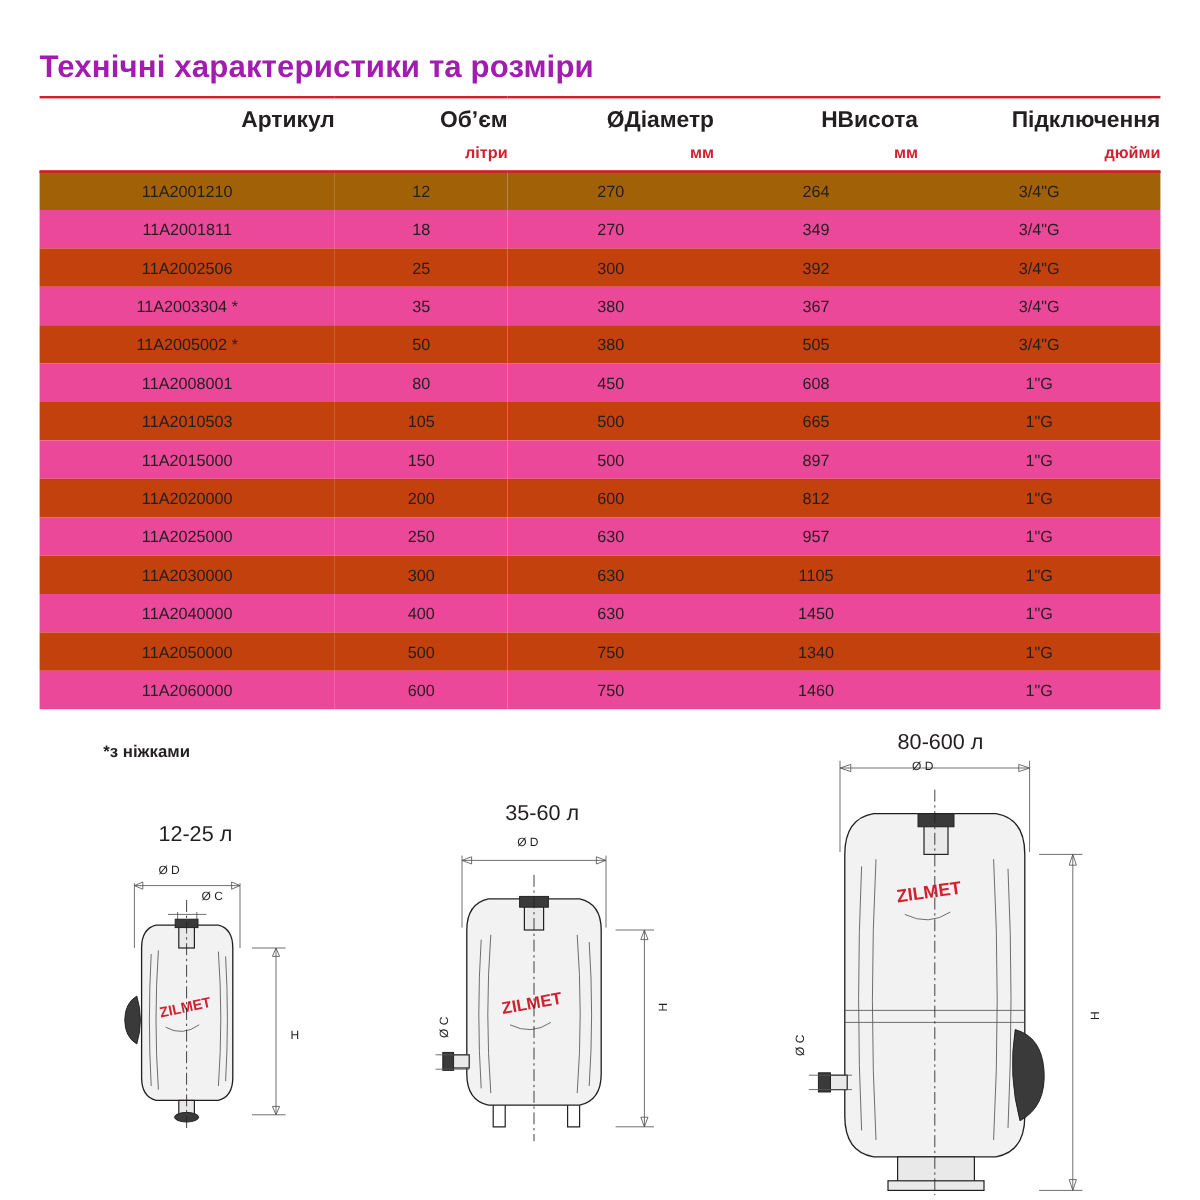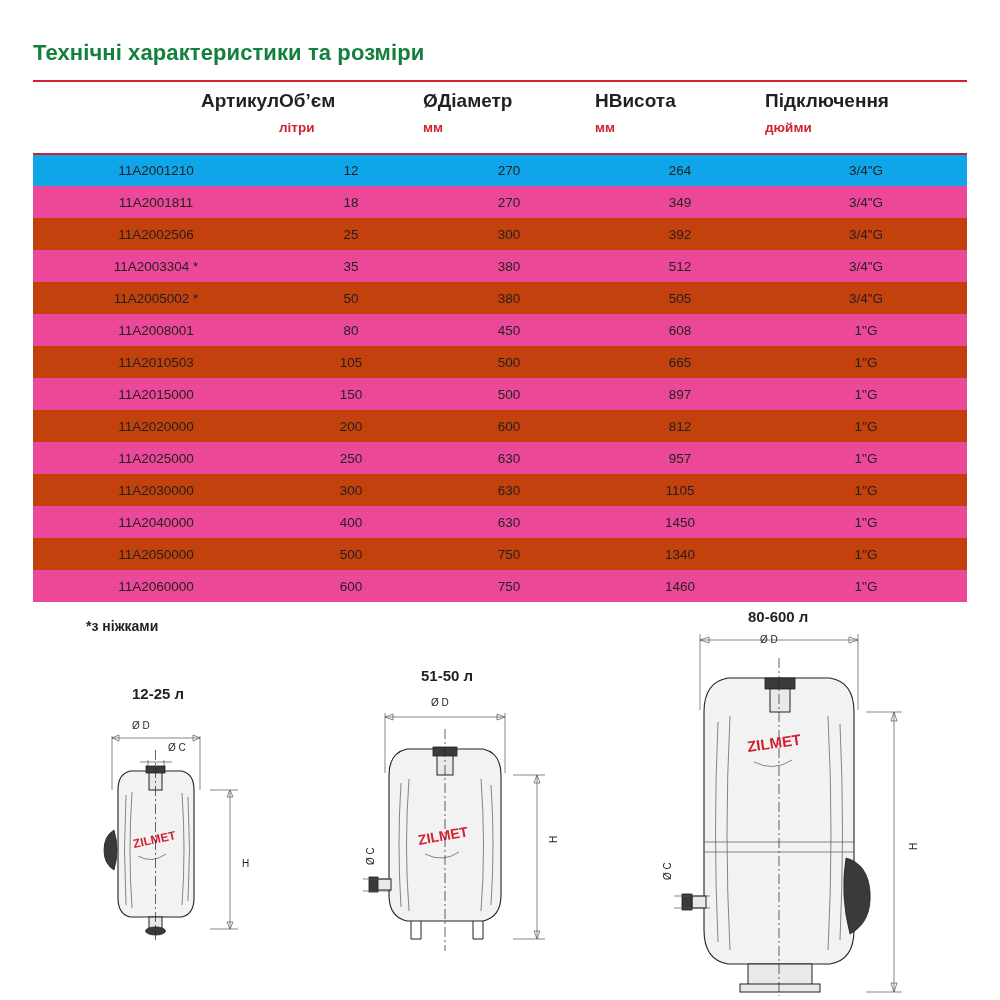--- a/index.html
+++ b/index.html
@@ -9,23 +9,23 @@
     background: #ffffff;
     font-family: "Liberation Sans", sans-serif;
     color: #231f20;
   }
   .page { position: relative; width: 1000px; height: 1000px; overflow: hidden; }
 
   
   .title {
     position: absolute;
     left: 33px; top: 40px;
-    font-size: 22px;
+    font-size: 26px;
     font-weight: bold;
-    color: #15803d;
+    color: #a21caf;
     letter-spacing: 0.1px;
   }
 
   
   .table-wrap {
     position: absolute;
     left: 33px; top: 80px;
     width: 934px;
   }
   table.spec {
@@ -35,62 +35,62 @@
   }
   table.spec col.c0 { width: 246px; }
   table.spec col.c1 { width: 144px; }
   table.spec col.c2 { width: 172px; }
   table.spec col.c3 { width: 170px; }
   table.spec col.c4 { width: 202px; }
   thead th {
     font-size: 19px;
     font-weight: bold;
     padding: 8px 0 6px 0;
-    text-align: left;
+    text-align: right;
     color: #231f20;
     border-top: 2px solid #d1202f;
   }
   thead th.left-head { text-align: right; }
   thead tr.units th {
     border-top: none;
     font-size: 13.5px;
     font-weight: bold;
     color: #d1202f;
-    padding: 2px 0 18px 0;
+    padding: 2px 0 7px 0;
   }
   thead tr.units { }
   .units-row-bottom td { border-bottom: 2px solid #d1202f; padding: 0; height: 0; }
 
   tbody td {
     font-size: 13.5px;
     text-align: center;
     padding: 7px 0 7px 0;
     color: #231f20;
     height: 32px;
   }
   tbody tr.shade td { background: #c2410c; }
-  tbody tr.shade-dark td { background: #0ea5e9; }
+  tbody tr.shade-dark td { background: #a16207; }
   tbody tr.white td { background: #ec4899; }
 
   .footnote {
     position: absolute;
     left: 86px; top: 618px;
     font-size: 14px;
     font-weight: bold;
     color: #231f20;
   }
 
   
   .draw {
     position: absolute;
   }
   .draw-caption {
     position: absolute;
-    font-size: 15px;
-    font-weight: bold;
+    font-size: 18px;
+    font-weight: normal;
     color: #231f20;
     white-space: nowrap;
   }
   .dim-label {
     position: absolute;
     font-size: 10px;
     color: #231f20;
     white-space: nowrap;
   }
   .dim-label.rot {
@@ -164,21 +164,21 @@
             <td>11A2002506</td>
             <td>25</td>
             <td>300</td>
             <td>392</td>
             <td>3/4"G</td>
           </tr>
           <tr class="white">
             <td>11A2003304 *</td>
             <td>35</td>
             <td>380</td>
-            <td>512</td>
+            <td>367</td>
             <td>3/4"G</td>
           </tr>
           <tr class="shade">
             <td>11A2005002 *</td>
             <td>50</td>
             <td>380</td>
             <td>505</td>
             <td>3/4"G</td>
           </tr>
           <tr class="white">
@@ -295,21 +295,21 @@
 
       <line class="ln-thin" x1="140" y1="110" x2="168" y2="110"></line>
       <line class="ln-thin" x1="140" y1="249" x2="168" y2="249"></line>
       <line class="ln-thin" x1="160" y1="110" x2="160" y2="249"></line>
       <path class="ln-thin" d="M160 110 l-3 7 h6 z" fill="#555"></path>
       <path class="ln-thin" d="M160 249 l-3 -7 h6 z" fill="#555"></path>
     </svg>
   </div>
 
   <div class="draw" style="left:345px; top:655px; width:240px; height:320px;">
-    <div class="draw-caption" style="left:76px; top:12px;">51-50 л</div>
+    <div class="draw-caption" style="left:76px; top:12px;">35-60 л</div>
     <div class="dim-label" style="left:86px; top:42px;">Ø D</div>
     <div class="dim-label rot" style="left:20px; top:210px;">Ø C</div>
     <div class="dim-label rot" style="left:203px; top:188px;">H</div>
 
     <svg width="240" height="320" viewBox="0 0 240 320">
 
       <line class="ln-thin" x1="40" y1="58" x2="40" y2="118"></line>
       <line class="ln-thin" x1="160" y1="58" x2="160" y2="118"></line>
       <line class="ln-thin" x1="40" y1="62" x2="160" y2="62"></line>
       <path class="ln-thin" d="M40 62 l8 -3 v6 z" fill="#555"></path>

